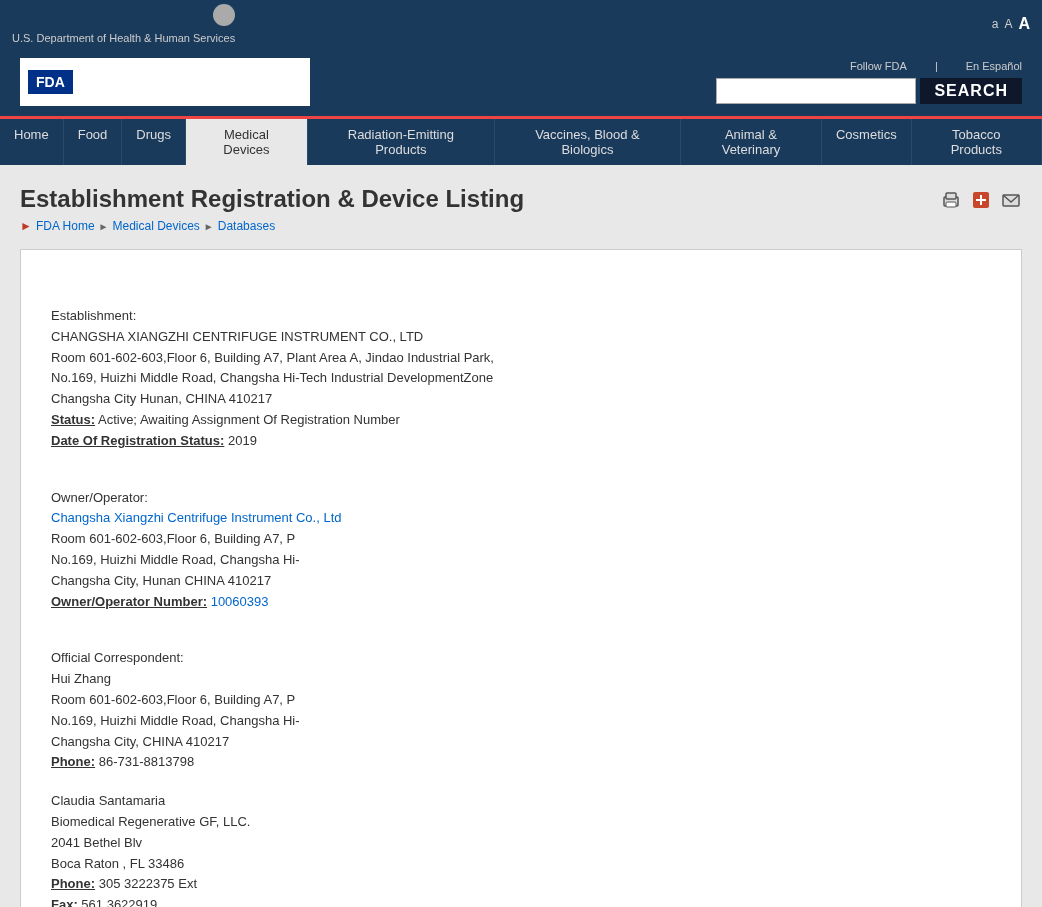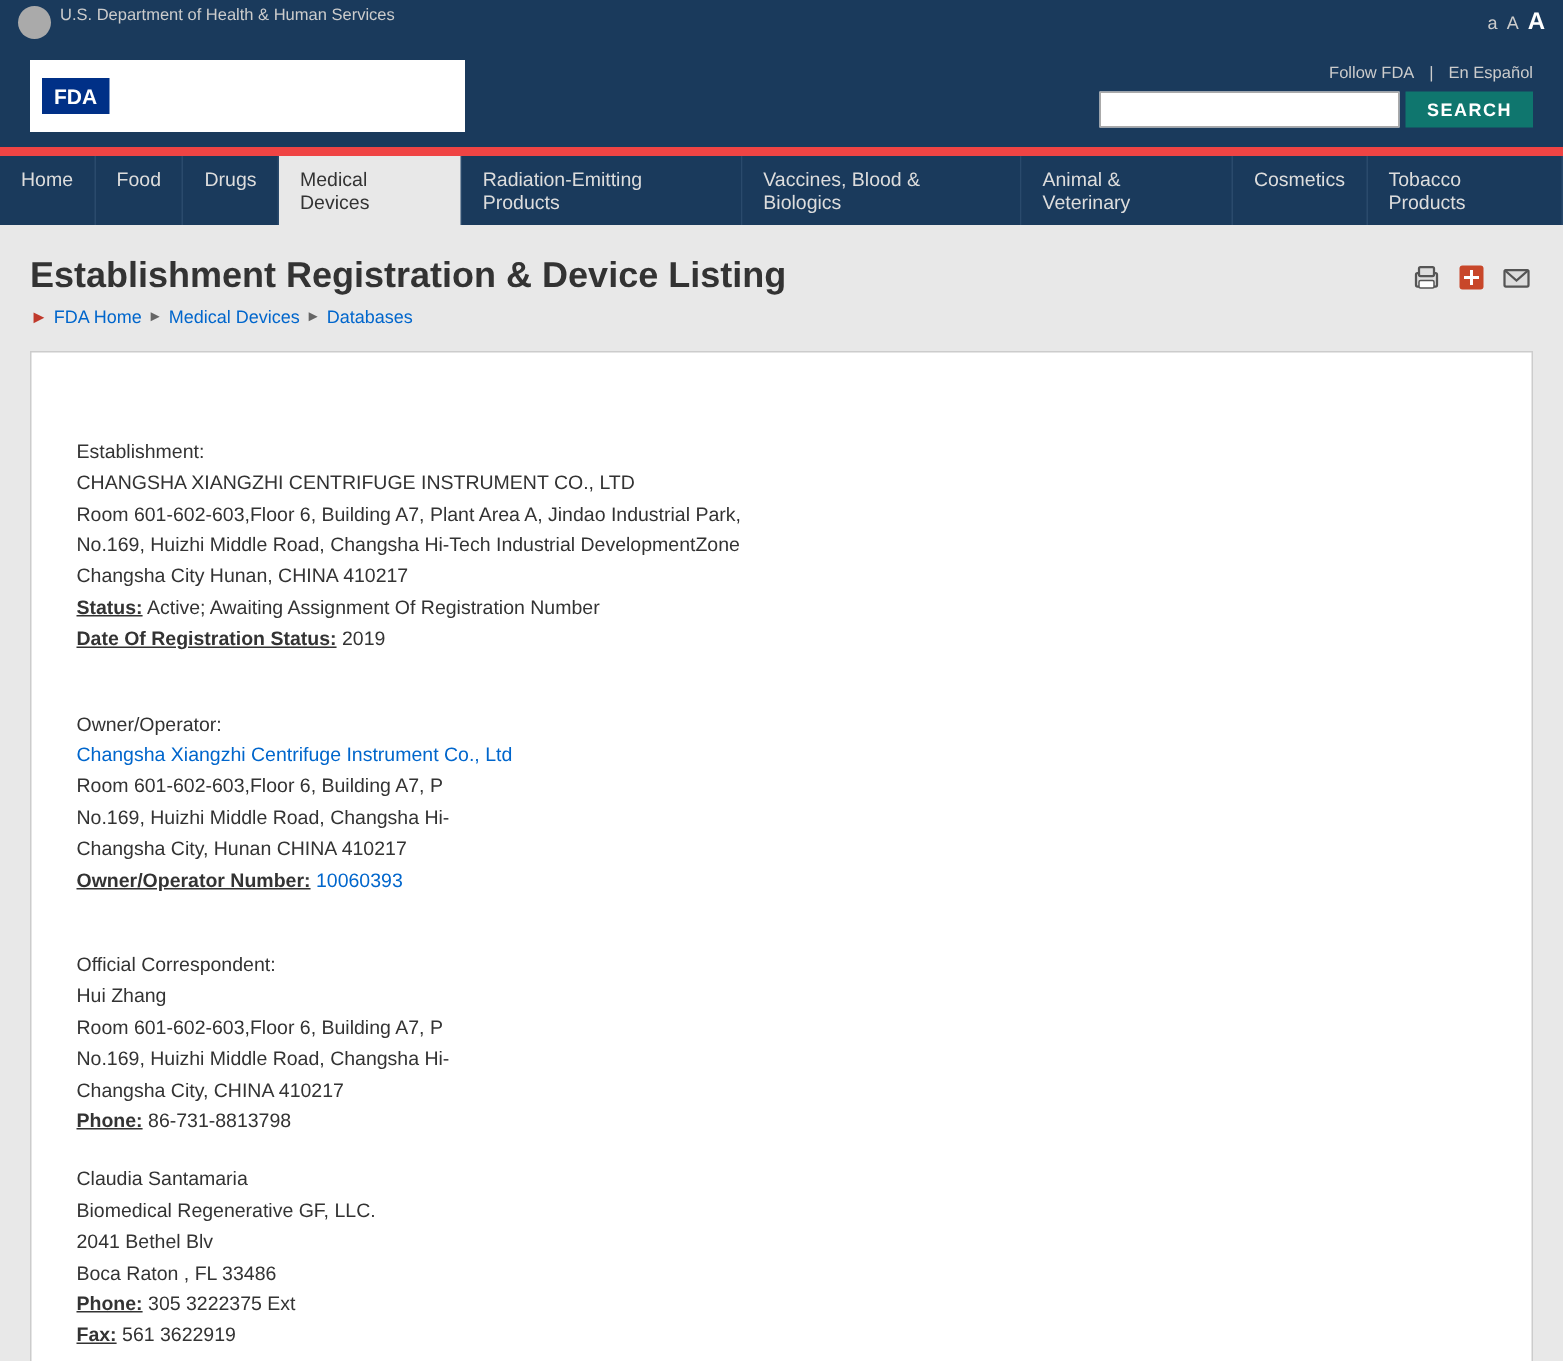--- a/index.html
+++ b/index.html
@@ -8,21 +8,21 @@
     
     .top-bar {
       background: #1a3a5c;
       display: flex;
       align-items: center;
       justify-content: space-between;
       padding: 4px 12px;
       color: #ccc;
       font-size: 11px;
     }
-    .top-bar-left { display: flex; align-items: flex-start; gap: 6px; }
+    .top-bar-left { display: flex; align-items: flex-end; gap: 6px; flex-direction: column; }
     .hhs-seal {
       width: 22px; height: 22px;
       background: #aaa;
       border-radius: 50%;
       display: inline-block;
     }
 
     
     .header {
       background: #1a3a5c;
@@ -38,46 +38,47 @@
       color: #fff;
       font-weight: bold;
       font-size: 14px;
       padding: 4px 8px;
       border-radius: 2px;
     }
     .fda-text { color: #fff; }
     .fda-text .main-name { font-size: 22px; font-weight: bold; letter-spacing: 1px; }
     .fda-text .sub-name { font-size: 12px; letter-spacing: 2px; }
     .header-right { display: flex; flex-direction: column; align-items: flex-end; gap: 6px; }
-    .header-links { display: flex; gap: 10px; color: #ccc; font-size: 11px; }
+    .header-links { display: flex; gap: 28px; color: #ccc; font-size: 11px; }
     .header-links span { cursor: pointer; }
     .search-area { display: flex; gap: 4px; }
     .search-input {
       width: 200px;
       padding: 4px 6px;
       border: 1px solid #aaa;
       font-size: 12px;
       background: #fff;
     }
     .search-button {
-      background: #0f766e;
+      background: #0f172a;
       color: #fff;
       border: none;
       padding: 4px 14px;
       font-weight: bold;
-      font-size: 12px;
+      font-size: 16px;
       cursor: pointer;
       letter-spacing: 1px;
     }
 
     
     .nav-bar {
       background: #1a3a5c;
       display: flex;
-      border-top: 6px solid #ef4444;
+      border-top: 3px solid #ef4444;
+      text-align: center;
     }
     .nav-item {
       color: #ddd;
       padding: 8px 14px;
       font-size: 13px;
       cursor: pointer;
       border-right: 1px solid #2a4a6c;
       background: #1a3a5c;
     }
     .nav-item.active { background: #e8e8e8; color: #333; }

